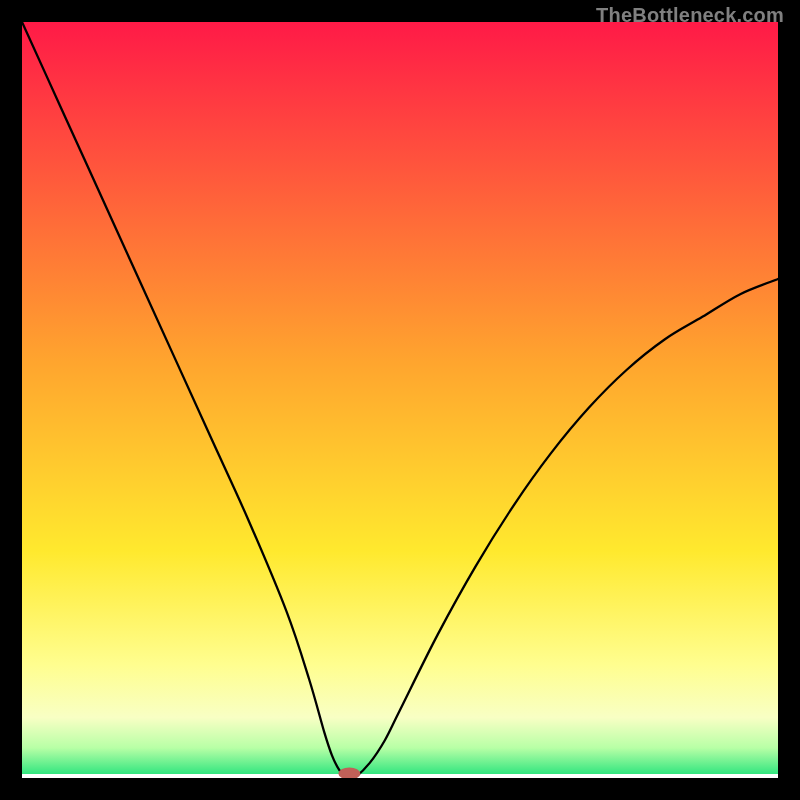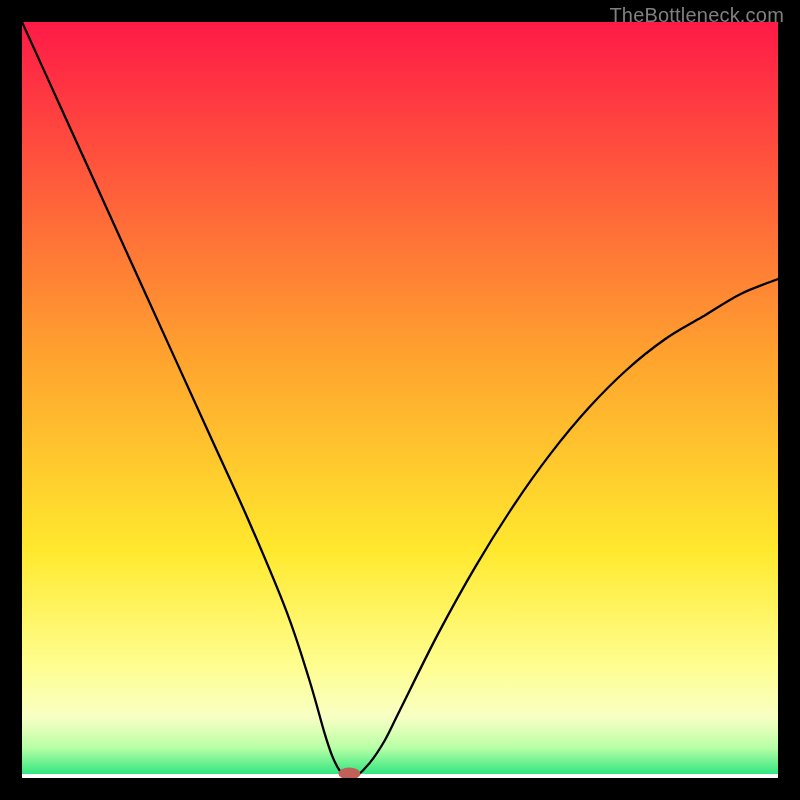--- a/index.html
+++ b/index.html
@@ -16,21 +16,21 @@
     width: 800px;
     height: 800px;
     background: #000;
   }
   .watermark {
     position: absolute;
     top: 4px;
     right: 16px;
     color: #808080;
     font-size: 20px;
-    font-weight: 400;
+    font-weight: 700;
     letter-spacing: 0.2px;
     z-index: 5;
   }
   .plot {
     position: absolute;
     left: 22px;
     top: 22px;
     width: 756px;
     height: 756px;
   }

